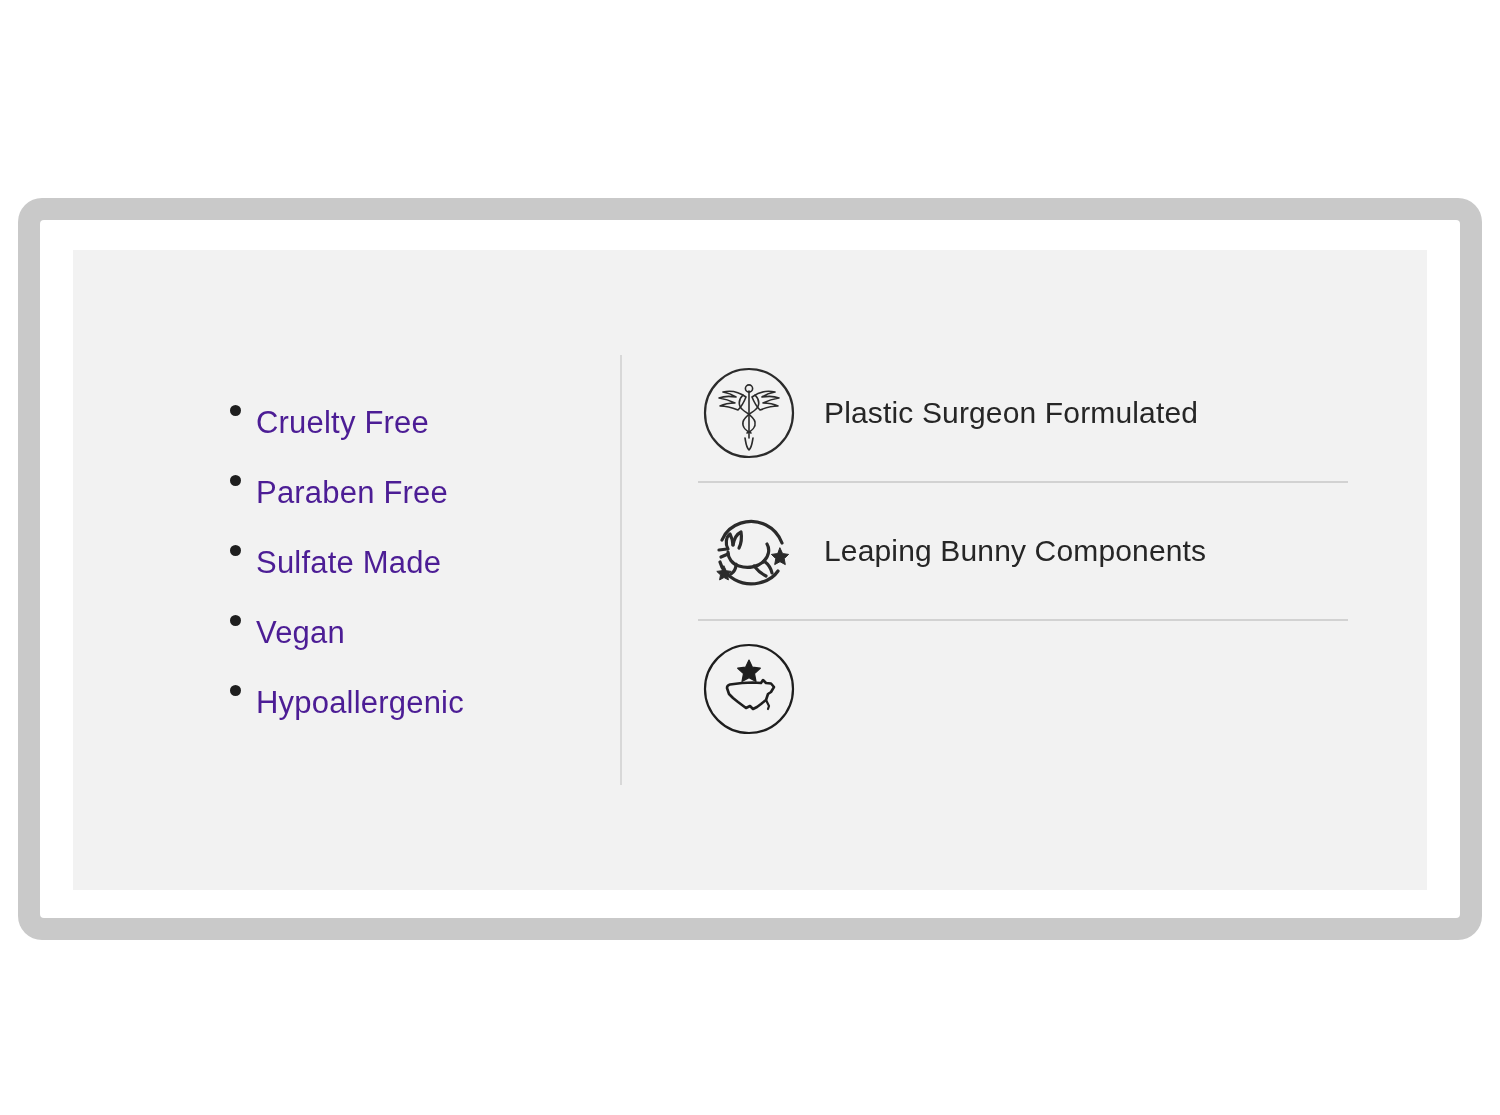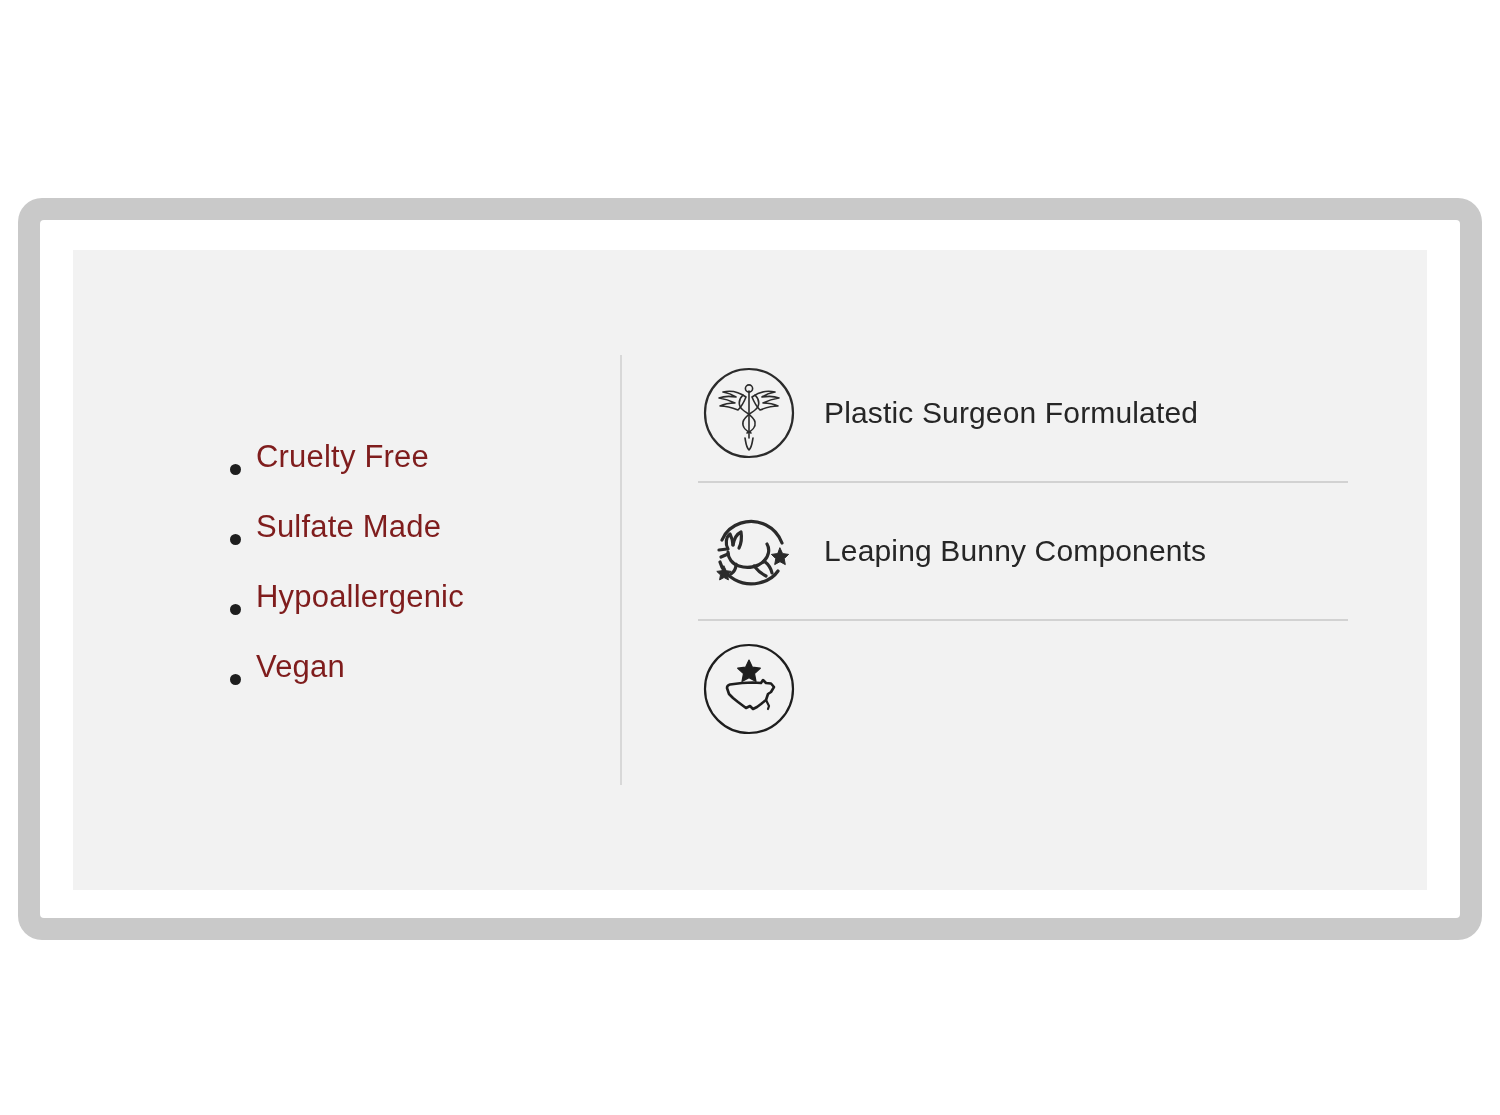--- a/index.html
+++ b/index.html
@@ -56,23 +56,23 @@
     position: absolute;
     left: 157px;
     top: 155px;
     width: 380px;
     margin: 0;
     padding: 0;
     list-style: none;
   }
   .claim-item {
     display: flex;
-    align-items: flex-end;
+    align-items: flex-start;
     height: 70px;
-    color: #7f1d1d;
+    color: #4c1d95;
     font-size: 31px;
     font-weight: 400;
     letter-spacing: 0.2px;
     white-space: nowrap;
   }
   .claim-bullet {
     width: 11px;
     height: 11px;
     border-radius: 50%;
     background: #1e1e1e;
@@ -137,29 +137,33 @@
 
 <div class="panel">
 
   <ul class="claims-list">
     <li class="claim-item">
       <span class="claim-bullet"></span>
       <span>Cruelty Free</span>
     </li>
     <li class="claim-item">
       <span class="claim-bullet"></span>
+      <span>Paraben Free</span>
+    </li>
+    <li class="claim-item">
+      <span class="claim-bullet"></span>
       <span>Sulfate Made</span>
     </li>
     <li class="claim-item">
       <span class="claim-bullet"></span>
+      <span>Vegan</span>
+    </li>
+    <li class="claim-item">
+      <span class="claim-bullet"></span>
       <span>Hypoallergenic</span>
-    </li>
-    <li class="claim-item">
-      <span class="claim-bullet"></span>
-      <span>Vegan</span>
     </li>
   </ul>
 
   <div class="v-divider"></div>
 
   <div class="badges">
 
     <div class="badge-row">
       <span class="badge-icon">
         <svg width="102" height="102" viewBox="0 0 102 102" fill="none" stroke="#2b2b2b" stroke-width="1.6" stroke-linecap="round" stroke-linejoin="round">

